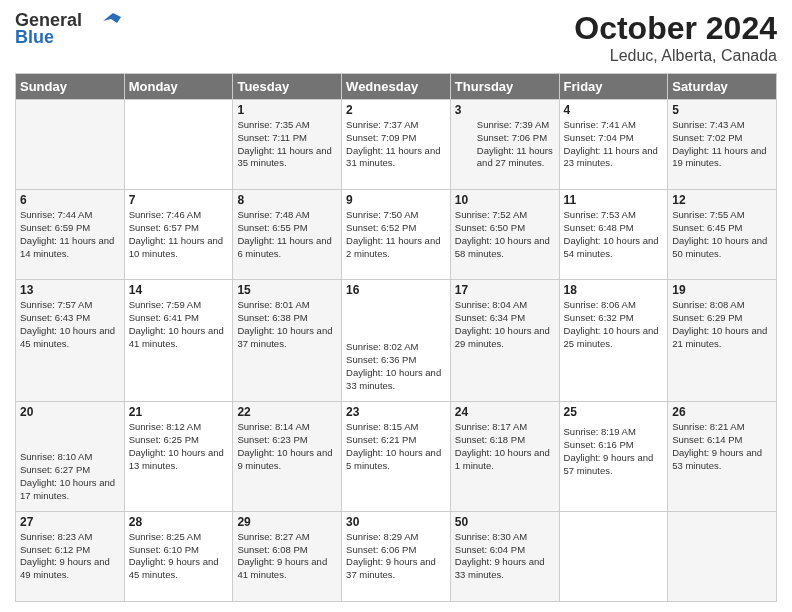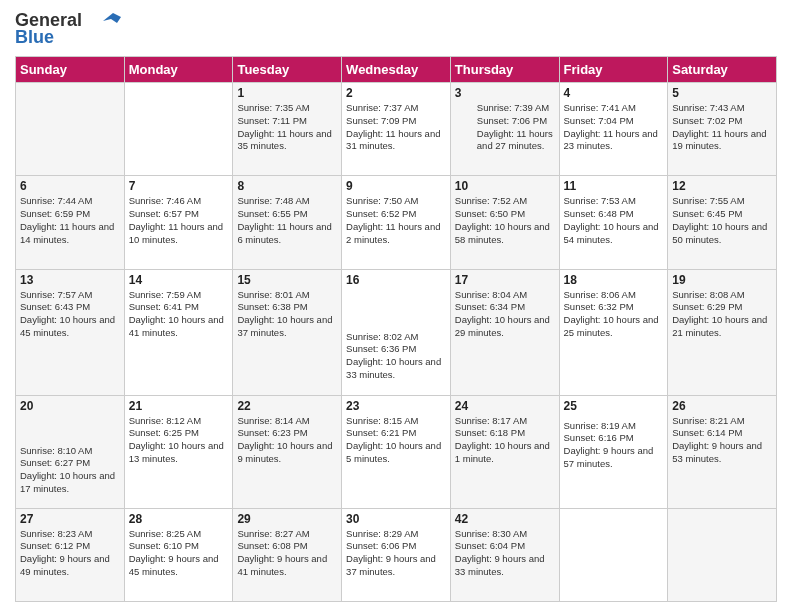--- a/index.html
+++ b/index.html
@@ -46,21 +46,21 @@
       font-weight: normal;
       color: #444;
     }
     .calendar {
       width: 100%;
       border-collapse: collapse;
       flex: 1;
       table-layout: fixed;
     }
     .calendar thead tr th {
-      background: #be185d;
+      background: #737373;
       color: #fff;
       font-size: 13px;
       font-weight: bold;
       padding: 5px 4px;
       border: 1px solid #ccc;
       text-align: left;
     }
     .calendar tbody tr td {
       border: 1px solid #ccc;
       vertical-align: top;
@@ -95,20 +95,24 @@
 <div class="page">
   <div class="header">
     <div class="logo">
       <div class="logo-row">
         <span style="font-size:18px;font-weight:bold;color:#333;">General</span>
         <svg width="22" height="20" viewBox="0 0 22 20" style="margin-left:2px;">
           <polygon points="0,10 10,2 18,6 22,0 14,12 8,8" fill="#2a6db5"></polygon>
         </svg>
       </div>
       <span style="font-size:18px;font-weight:bold;color:#2a6db5;margin-top:-4px;">Blue</span>
+    </div>
+    <div class="title-block">
+      <h1>October 2024</h1>
+      <h2>Leduc, Alberta, Canada</h2>
     </div>
   </div>
 
   <table class="calendar">
     <thead>
       <tr>
         <th>Sunday</th>
         <th>Monday</th>
         <th>Tuesday</th>
         <th>Wednesday</th>
@@ -303,21 +307,21 @@
 Sunset: 6:08 PM
 Daylight: 9 hours and 41 minutes.</div>
           </td>
           <td>
             <span class="day-num">30</span>
             <div class="day-info" style="white-space: pre-line;">Sunrise: 8:29 AM
 Sunset: 6:06 PM
 Daylight: 9 hours and 37 minutes.</div>
           </td>
           <td>
-            <span class="day-num">42</span>
+            <span class="day-num">50</span>
             <div class="day-info" style="white-space: pre-line;">Sunrise: 8:30 AM
 Sunset: 6:04 PM
 Daylight: 9 hours and 33 minutes.</div>
           </td>
           <td class="empty-cell"></td>
           <td class="empty-cell"></td>
         </tr>
       </tbody>
   </table>
 </div>

